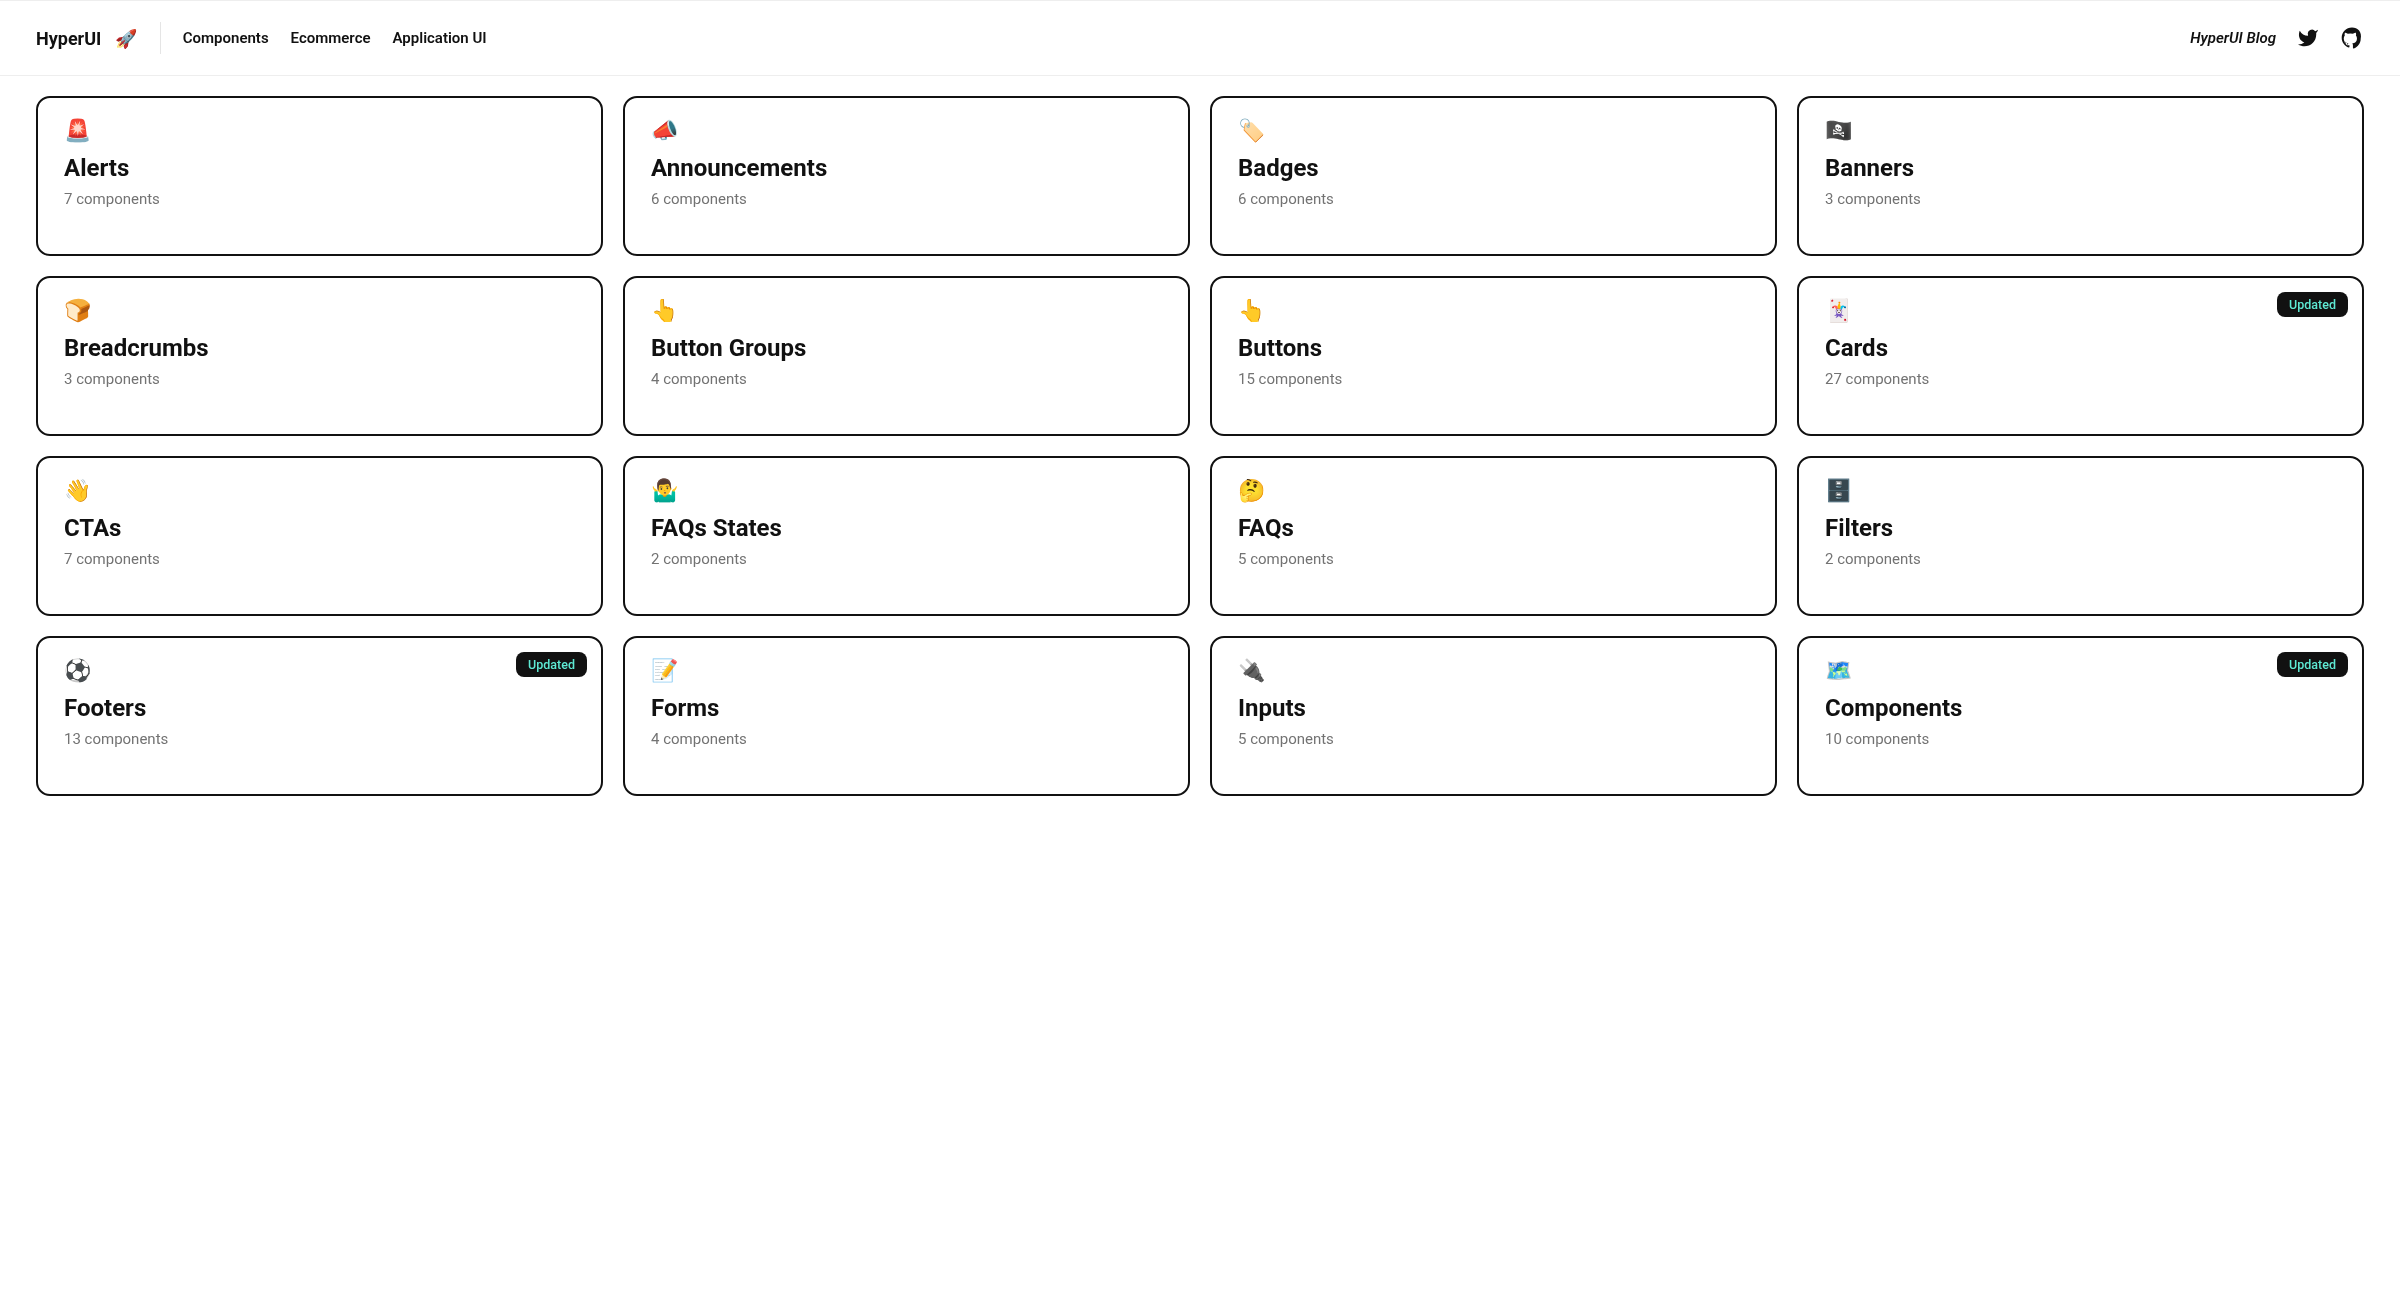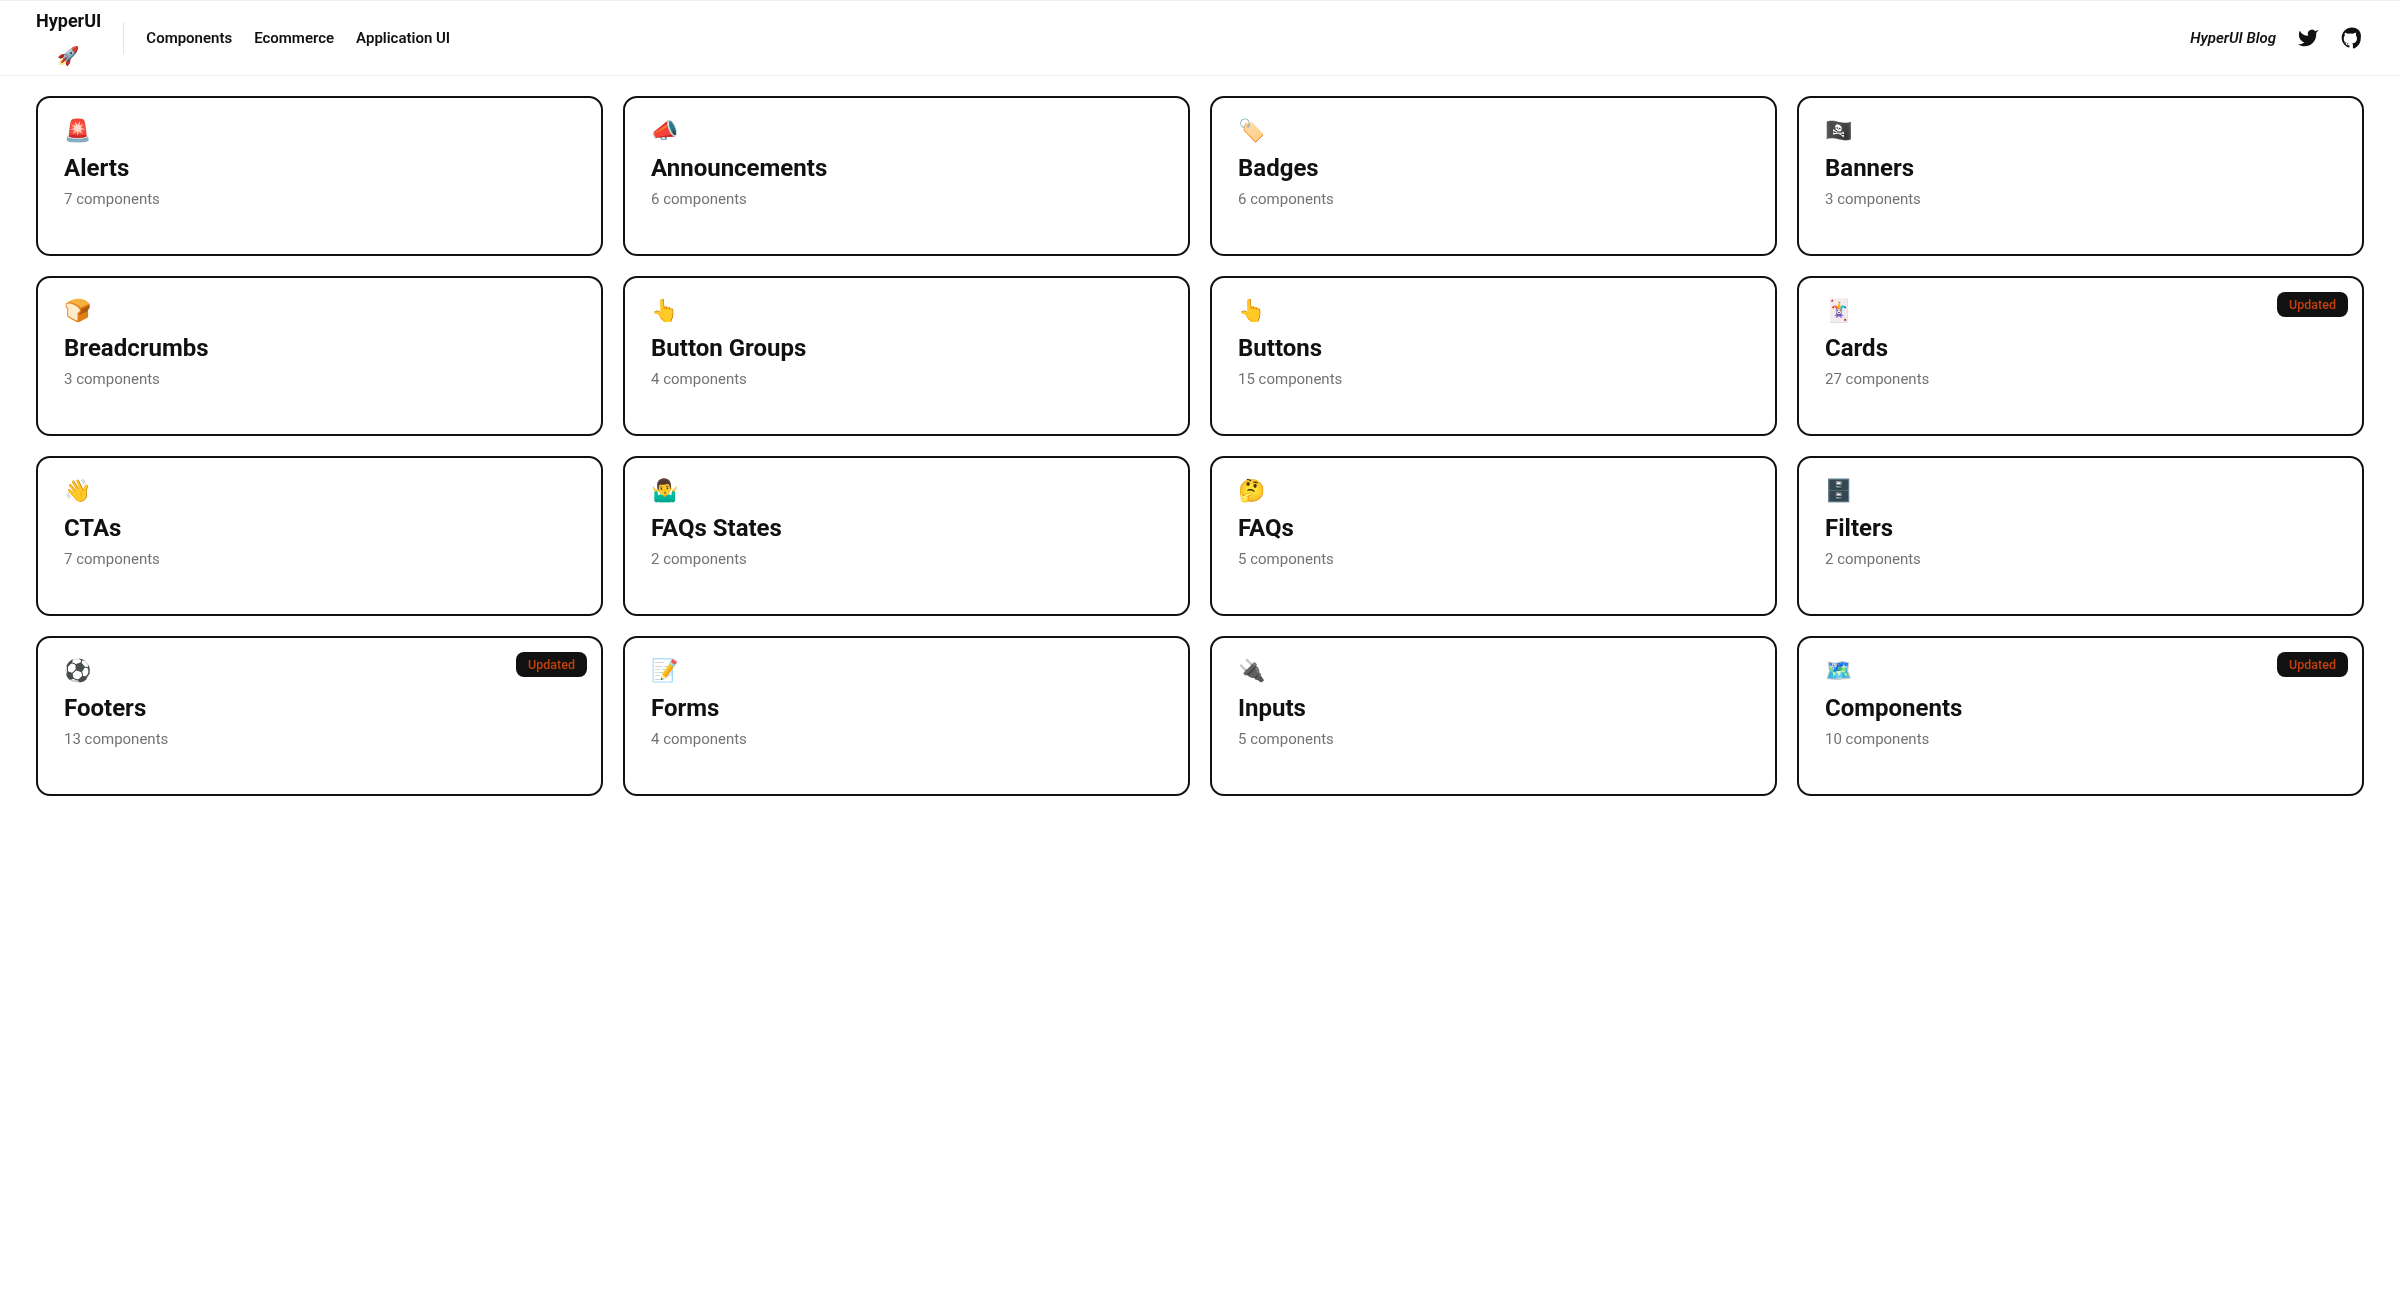--- a/index.html
+++ b/index.html
@@ -15,21 +15,20 @@
     display: flex;
     align-items: center;
     padding: 0 36px;
   }
   .brand {
     font-weight: 700;
     font-size: 18px;
     display: flex;
     align-items: center;
     gap: 14px;
-    flex-direction: column;
   }
   .brand .emoji { font-size: 18px; }
   .vdiv {
     width: 1px;
     height: 32px;
     background: #e5e5e5;
     margin: 0 22px;
   }
   nav.primary {
     display: flex;
@@ -97,21 +96,21 @@
     font-size: 15px;
     font-weight: 400;
     color: #737373;
     margin-top: -4px;
   }
   .badge {
     position: absolute;
     top: 14px;
     right: 14px;
     background: #111;
-    color: #c2410c;
+    color: #5eead4;
     font-size: 12.5px;
     font-weight: 500;
     padding: 5px 12px;
     border-radius: 8px;
   }
 </style>
 </head>
 <body>
 
 <header class="topbar">

